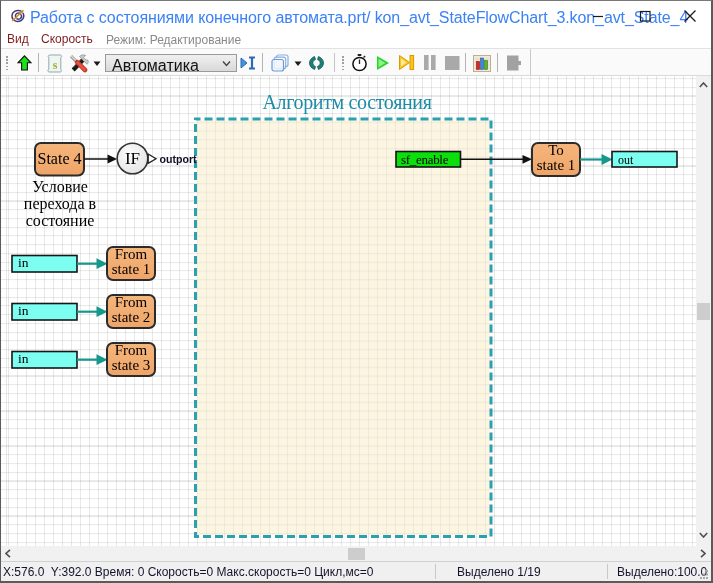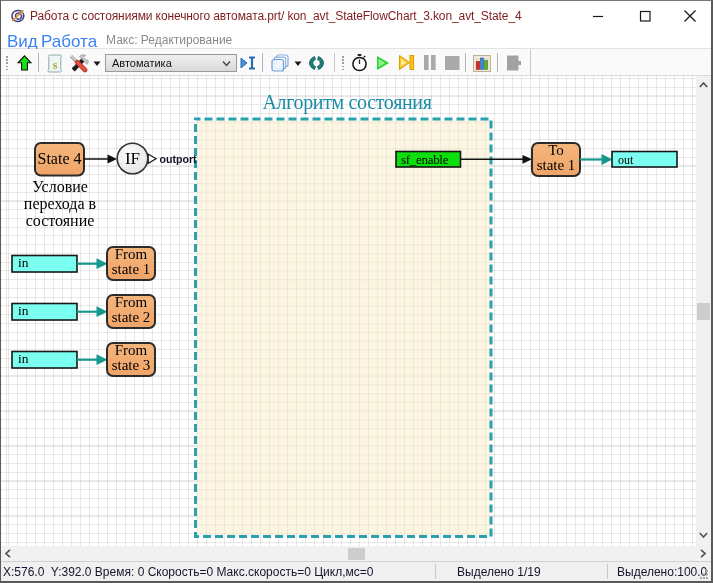--- a/index.html
+++ b/index.html
@@ -1,23 +1,23 @@
 <!DOCTYPE html>
 <html><head>
 <meta charset="utf-8">
 <style>
 html,body{margin:0;padding:0;}
 body{width:713px;height:583px;overflow:hidden;position:relative;font-family:"Liberation Sans",sans-serif;background:#fff;}
 .abs{position:absolute;}
 #frame{position:absolute;inset:0;border-left:1px solid #5a5a5a;border-right:2px solid #5a5a5a;border-bottom:2px solid #5a5a5a;border-top:1px solid #787878;box-sizing:border-box;pointer-events:none;z-index:50;}
 #titlebar{left:1px;top:1px;width:710px;height:29px;background:#fff;}
-#title-text{left:29px;top:8px;font-size:12px;letter-spacing:-0.1px;color:#7f1d1d;}
+#title-text{left:29px;top:8px;font-size:16px;letter-spacing:-0.1px;color:#3b82f6;}
 .winbtn{top:6px;width:18px;height:18px;}
 #menubar{left:1px;top:30px;width:710px;height:19px;background:#fff;border-bottom:1px solid #e2e2e2;box-sizing:border-box;}
-.menu{position:absolute;top:2px;font-size:17px;color:#3b82f6;}
+.menu{position:absolute;top:2px;font-size:12px;color:#7f1d1d;}
 #toolbar{left:1px;top:49px;width:710px;height:27px;background:#fafafa;border-bottom:1px solid #dadada;box-sizing:border-box;}
 #canvas{left:1px;top:76px;width:695px;height:470px;background:#fff;
  background-image:
   repeating-linear-gradient(to right, rgba(0,0,0,0.09) 0 1px, transparent 1px 9px),
   repeating-linear-gradient(to bottom, rgba(0,0,0,0.09) 0 1px, transparent 1px 8.75px);
  background-position:7px 2.1px;text-align:right;}
 #vscroll{left:696px;top:76px;width:15px;height:470px;background:#f1f1f1;}
 #hscroll{left:1px;top:546px;width:710px;height:15px;background:#f1f1f1;}
 #statusbar{left:1px;top:561px;width:710px;height:20px;background:#f0f0f0;border-top:1px solid #d0d0d0;box-sizing:border-box;font-size:12px;color:#14142e;text-align:center;}
 .sep{position:absolute;top:2px;bottom:2px;width:1px;background:#c8c8c8;}
@@ -47,22 +47,22 @@
   <svg class="winbtn abs" style="left:635px" width="18" height="18">
       <rect x="4.5" y="4.5" width="9.5" height="9.5" fill="none" stroke="#1a1a1a" stroke-width="1.2"></rect>
     </svg>
   <svg class="winbtn abs" style="left:680px" width="18" height="18">
       <path d="M3.5 3.5 L14.5 14.5 M14.5 3.5 L3.5 14.5" stroke="#1a1a1a" stroke-width="1.3"></path>
     </svg>
 </div>
 
 <div id="menubar" class="abs">
   <span class="menu" style="left:6px">Вид</span>
-  <span class="menu" style="left:40px">Работа</span>
-  <span class="menu" style="left:105px;color:#8a8a8a;font-size:12px;top:3px">Макс: Редактирование</span>
+  <span class="menu" style="left:40px">Скорость</span>
+  <span class="menu" style="left:105px;color:#8a8a8a;font-size:12px;top:3px">Режим: Редактирование</span>
 </div>
 
 <div id="toolbar" class="abs">
   <div class="grip" style="left:5px"></div>
 
   <svg class="abs" style="left:16px;top:6px" width="15" height="16" viewBox="0 0 15 16">
     <path d="M7.5 0.8 L14 7.8 H10.4 V15 H4.6 V7.8 H1 Z" fill="#19e219" stroke="#111" stroke-width="1.1"></path>
   </svg>
   <div class="tsep" style="left:37px"></div>
 
@@ -78,21 +78,21 @@
     <path d="M10.5 2.5 C12 0.8 15 0.3 16.8 1.6 C15.5 2 14.8 2.6 14.6 3.4 L17.2 6 C18 5.8 18.7 5.9 19.2 6.5 C19.6 7.9 18.9 9.6 18 10.3 L14.6 6.9 L12.2 4.3 Z" fill="#c9c9c9" stroke="#8f8f8f" stroke-width="0.7"></path>
     <line x1="12.7" y1="4.8" x2="3.6" y2="13.9" stroke="#555" stroke-width="1"></line>
     <line x1="8.2" y1="8.2" x2="16" y2="16" stroke="#c43b2e" stroke-width="4.6" stroke-linecap="round"></line>
     <line x1="8.6" y1="8.6" x2="15.6" y2="15.6" stroke="#ee5040" stroke-width="2.6" stroke-linecap="round"></line>
   </svg>
   <svg class="abs" style="left:92px;top:12px" width="8" height="6">
       <path d="M0.5 0.5 H7.5 L4 5 Z" fill="#1a1a1a"></path>
     </svg>
 
   <div class="abs" style="left:104px;top:5px;width:132px;height:18px;background:linear-gradient(#f0f0f0,#d9d9d9);border:1px solid #9a9a9a;box-sizing:border-box;">
-    <span class="abs" style="left:6px;top:2px;font-size:11px;color:#111">Автоматика</span>
+    <span class="abs" style="left:6px;top:2px;font-size:16px;color:#111">Автоматика</span>
     <svg class="abs" style="right:5px;top:5px" width="9" height="7">
         <path d="M1 1.5 L4.5 5.5 L8 1.5" fill="none" stroke="#444" stroke-width="1.4"></path>
       </svg>
   </div>
 
   <svg class="abs" style="left:239px;top:6px" width="16" height="16" viewBox="0 0 16 16">
     <path d="M1 3 L7 8 L1 13 Z" fill="#4a90d9" stroke="#2a6ab5" stroke-width="1"></path>
     <path d="M9 2.5 H15 M12 2.5 V13.5 M9 13.5 H15" stroke="#2a6ab5" stroke-width="2.2" fill="none"></path>
   </svg>
   <div class="tsep" style="left:261px"></div>

